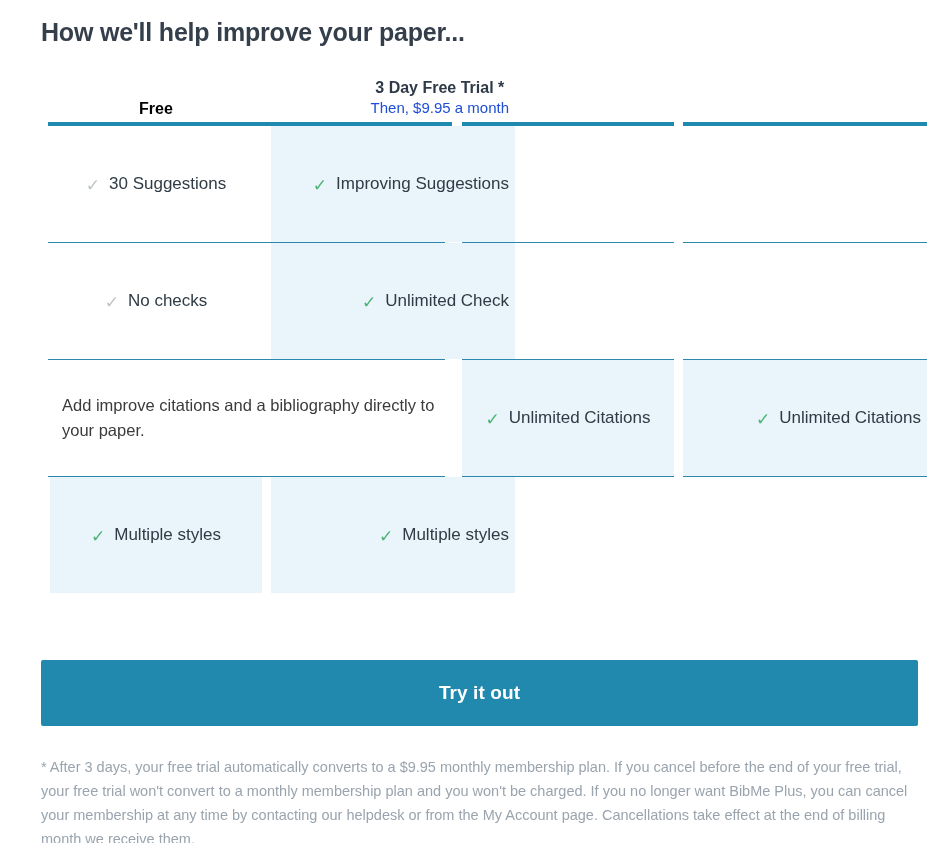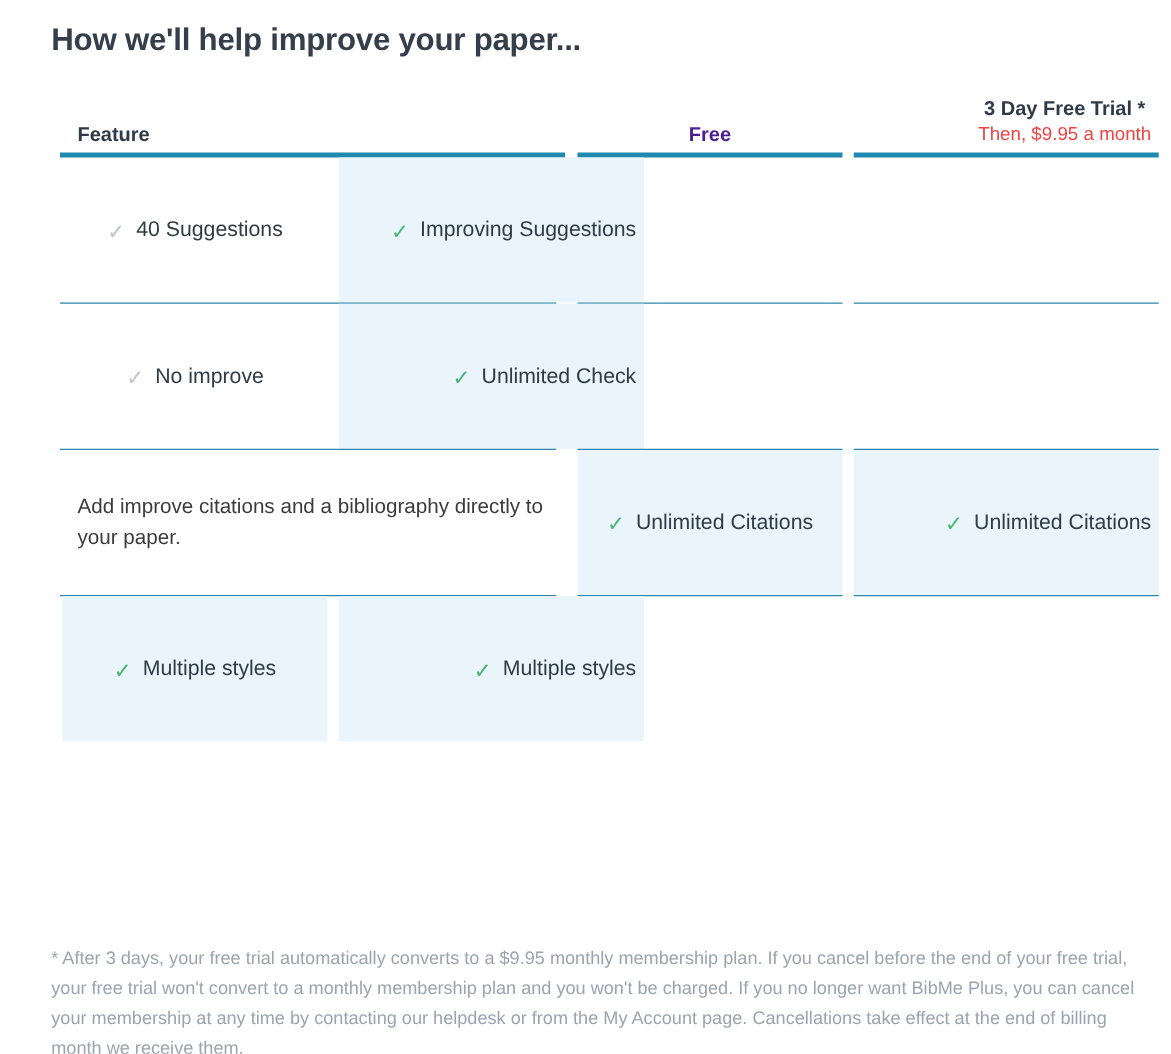--- a/index.html
+++ b/index.html
@@ -93,38 +93,38 @@
     justify-content: flex-start;
   }
   .h-feature {
     font-size: 16px;
     font-weight: bold;
     color: #2e3a47;
   }
   .h-free {
     font-size: 16px;
     font-weight: bold;
-    color: #4c1d95;
+    color: #000000;
     text-align: center;
     margin-top: 48px;
   }
   .h-trial-wrap {
     text-align: center;
     line-height: 1.25;
   }
   .h-trial-main {
     font-size: 16px;
     font-weight: bold;
     color: #2e3a47;
     display: block;
   }
   .h-trial-sub {
     font-size: 15px;
     font-weight: normal;
-    color: #ef4444;
+    color: #1d4ed8;
     display: block;
     margin-top: 1px;
   }
 
   
   .rule-row {
     display: flex;
     width: 877px;
     height: 4px;
   }
@@ -249,23 +249,20 @@
 </head>
 <body>
 
 <div class="page">
 
   <div class="page-title">How we'll help improve your paper...</div>
 
   <div class="compare-table">
 
     <div class="trow header-row">
-      <div class="cell-feature">
-        <span class="h-feature">Feature</span>
-      </div>
       <div class="gutter"></div>
       <div class="cell-free">
         <span class="h-free">Free</span>
       </div>
       <div class="gutter"></div>
       <div class="cell-trial">
         <span class="h-trial-wrap">
           <span class="h-trial-main">3 Day Free Trial *</span>
           <span class="h-trial-sub">Then, $9.95 a month</span>
         </span>
@@ -284,21 +281,21 @@
       <div class="rule-trial-wrap">
           <div class="bar"></div>
         </div>
     </div>
 
     <div class="trow body-row">
       <div class="gutter"></div>
       <div class="cell-free">
         <span class="value">
           <span class="check check-off">✓</span>
-          <span>40 Suggestions</span>
+          <span>30 Suggestions</span>
         </span>
       </div>
       <div class="gutter"></div>
       <div class="cell-trial hl">
         <span class="value">
           <span class="check check-on">✓</span>
           <span>Improving Suggestions</span>
         </span>
       </div>
     </div>
@@ -315,21 +312,21 @@
       <div class="div-trial-wrap">
           <div class="line"></div>
         </div>
     </div>
 
     <div class="trow body-row">
       <div class="gutter"></div>
       <div class="cell-free">
         <span class="value">
           <span class="check check-off">✓</span>
-          <span>No improve</span>
+          <span>No checks</span>
         </span>
       </div>
       <div class="gutter"></div>
       <div class="cell-trial hl">
         <span class="value">
           <span class="check check-on">✓</span>
           <span>Unlimited Check</span>
         </span>
       </div>
     </div>
@@ -394,16 +391,17 @@
       <div class="cell-trial hl">
         <span class="value">
           <span class="check check-on">✓</span>
           <span>Multiple styles</span>
         </span>
       </div>
     </div>
 
   </div>
 
+  <button class="cta-button">Try it out</button>
 
   <div class="footnote">* After 3 days, your free trial automatically converts to a $9.95 monthly membership plan. If you cancel before the end of your free trial, your free trial won't convert to a monthly membership plan and you won't be charged. If you no longer want BibMe Plus, you can cancel your membership at any time by contacting our helpdesk or from the My Account page. Cancellations take effect at the end of billing month we receive them.</div>
 
 </div>
 
 </body></html>

